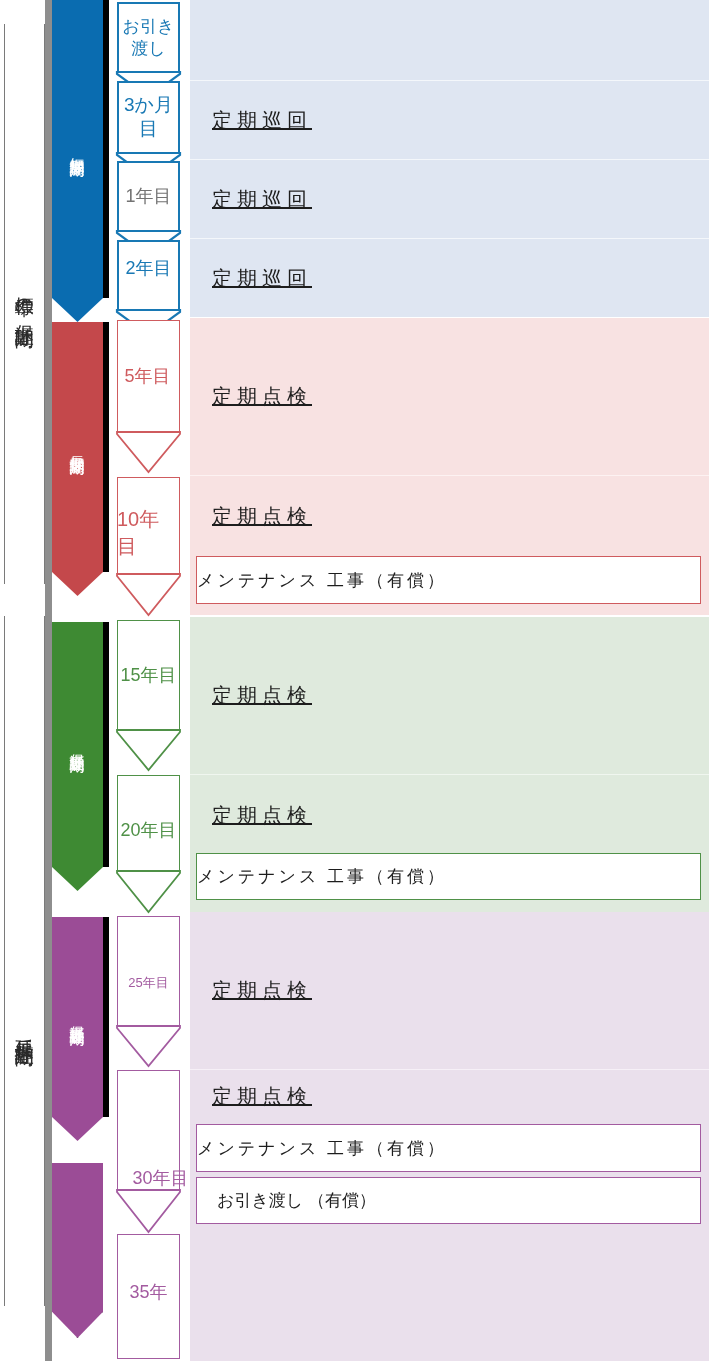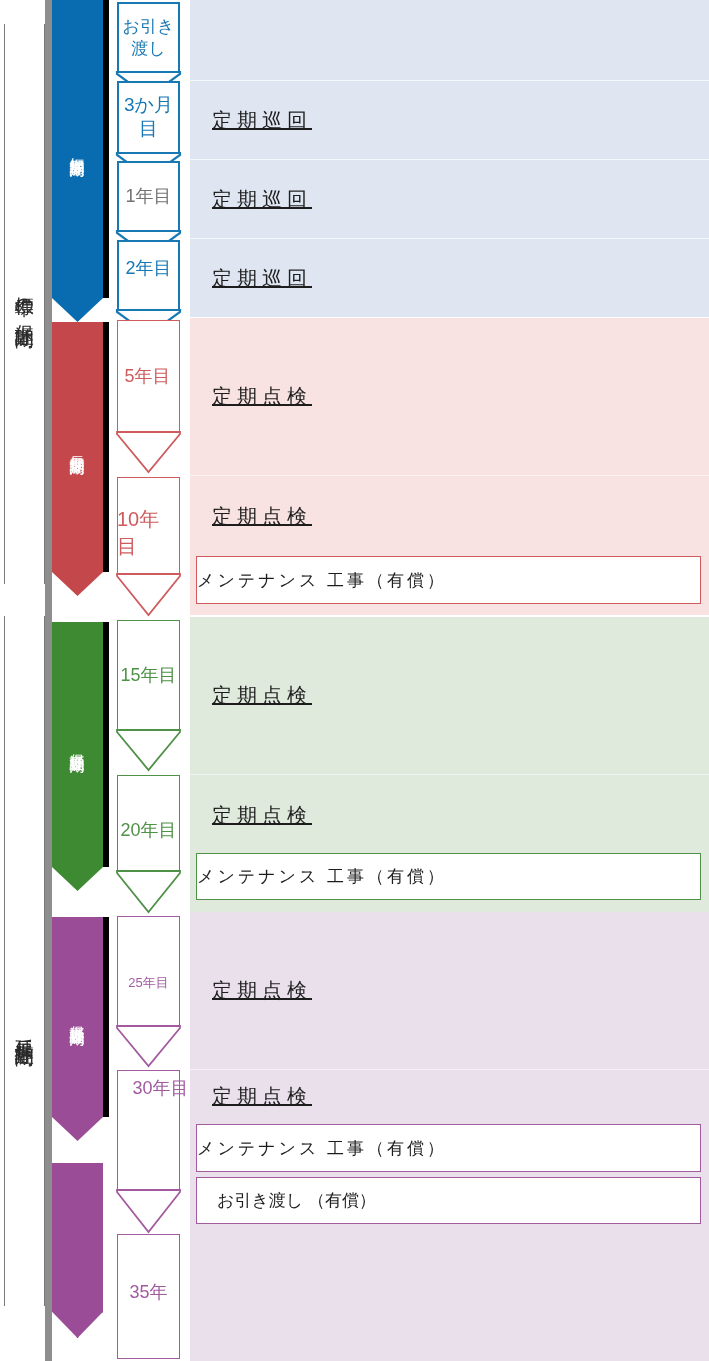--- a/index.html
+++ b/index.html
@@ -201,21 +201,21 @@
   <div class="abs" style="left:117px;top:916px;width:63px;height:110px;background:#ffffff;border:1.6px solid #a35ba0;border-bottom:0;"></div>
   <svg class="abs" style="left:117px;top:1026px;width:63px;height:41px;overflow:visible;" viewBox="0 0 63 41">
     <polygon points="0,0 63,0 63,2 31.5,40 0,2" fill="#ffffff" stroke="#a35ba0" stroke-width="1.8"></polygon>
   </svg>
   <div class="abs" style="left:117px;top:918px;width:63px;height:106px;display:flex;align-items:center;justify-content:center;font-size:13px;color:#a35ba0;margin-top:12px;">25年目</div>
 
   <div class="abs" style="left:117px;top:1070px;width:63px;height:120px;background:#ffffff;border:1.6px solid #a35ba0;border-bottom:0;"></div>
   <svg class="abs" style="left:117px;top:1190px;width:63px;height:43px;overflow:visible;" viewBox="0 0 63 43">
     <polygon points="0,0 63,0 63,2 31.5,42 0,2" fill="#ffffff" stroke="#a35ba0" stroke-width="1.8"></polygon>
   </svg>
-  <div class="abs" style="left:117px;top:1057px;width:87px;height:62px;display:flex;align-items:center;justify-content:center;font-size:18px;color:#a35ba0;">30年目</div>
+  <div class="abs" style="left:117px;top:1147px;width:87px;height:62px;display:flex;align-items:center;justify-content:center;font-size:18px;color:#a35ba0;">30年目</div>
 
   <div class="abs" style="left:117px;top:1234px;width:63px;height:125px;background:#ffffff;border:1.6px solid #a35ba0;"></div>
   <div class="abs" style="left:117px;top:1234px;width:63px;height:115px;display:flex;align-items:center;justify-content:center;font-size:18px;color:#a35ba0;">35年</div>
 
   <div class="rowtext" style="left:212px;top:81px;height:78px;">定期巡回</div>
   <div class="rowtext" style="left:212px;top:160px;height:78px;">定期巡回</div>
   <div class="rowtext" style="left:212px;top:239px;height:78px;">定期巡回</div>
 
   <div class="rowtext" style="left:212px;top:318px;height:157px;">定期点検</div>
   <div class="rowtext" style="left:212px;top:476px;height:80px;">定期点検</div>

